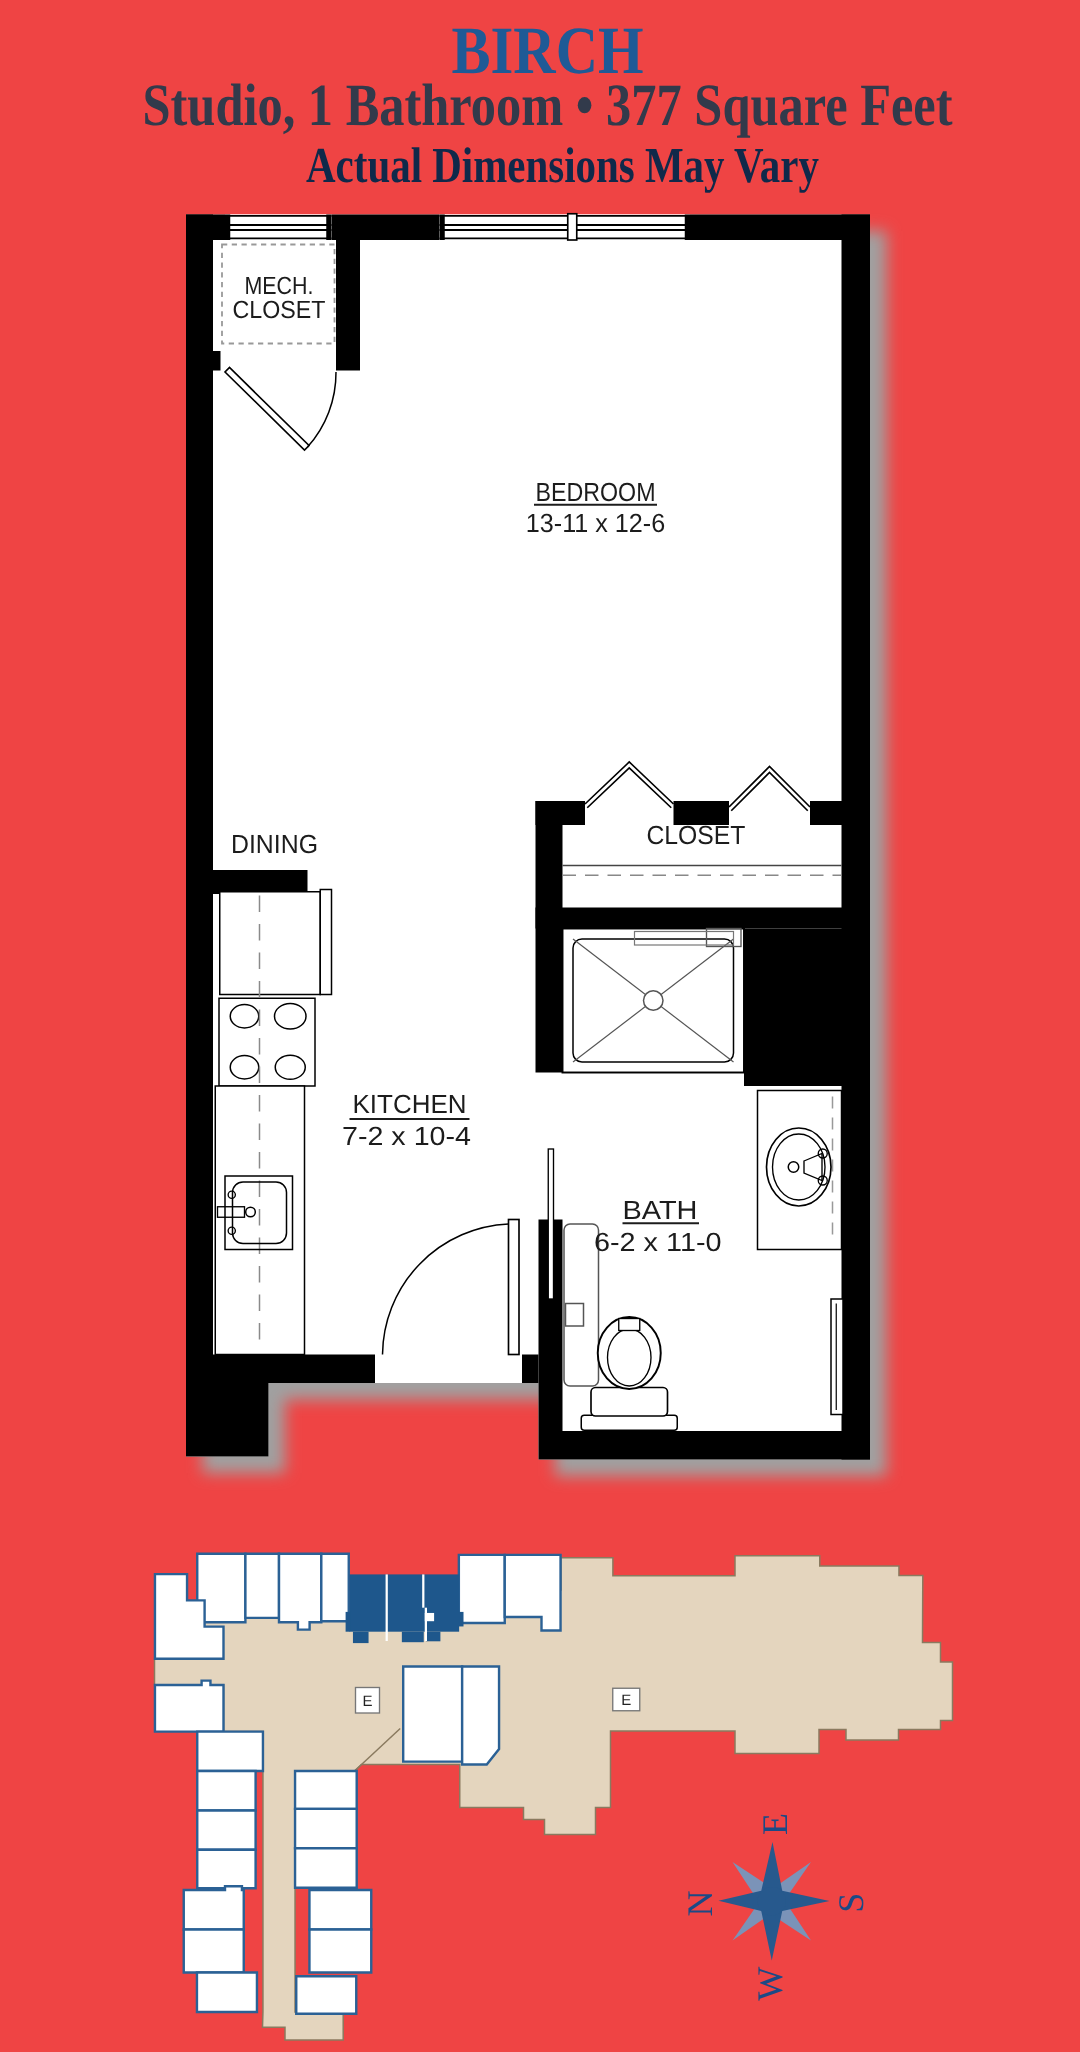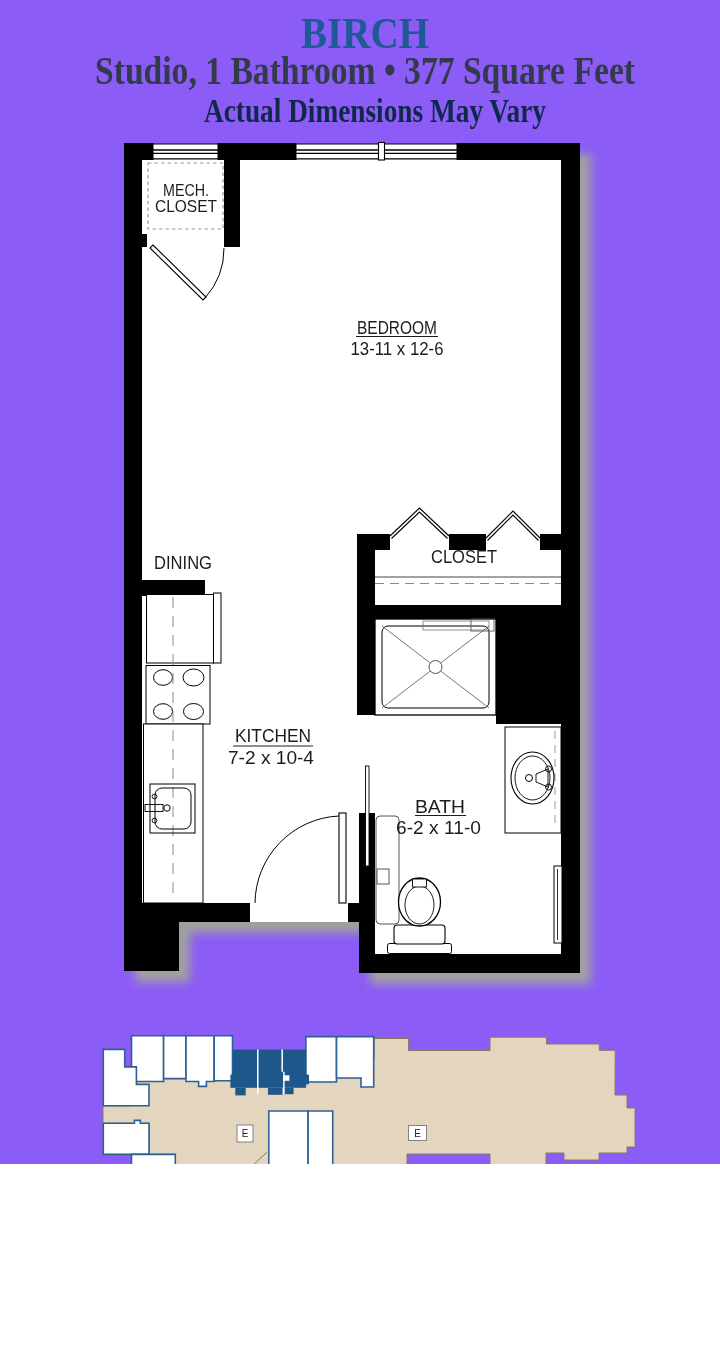--- a/index.html
+++ b/index.html
@@ -1,16 +1,16 @@
 <!DOCTYPE html>
 <html><head>
 <meta charset="utf-8">
 <style>
   html,body{margin:0;padding:0;background:#ffffff;}
-  .page{position:relative;width:720px;height:1164px;background:#8b5cf6;overflow:hidden;}
+  .page{position:relative;width:720px;height:1368px;background:#ef4444;overflow:hidden;}
   svg{position:absolute;top:0;left:0;}
   text{font-family:"Liberation Sans",sans-serif;}
   .hdr{font-family:"Liberation Serif",serif;font-weight:bold;}
   .arch{font-family:"Liberation Sans",sans-serif;fill:#1c1c1c;}
   .ser, .ser text{font-family:"Liberation Serif",serif !important;}
 </style>
 </head>
 <body>
 <div class="page">
 <svg width="720" height="1368" viewBox="0 0 720 1368">

